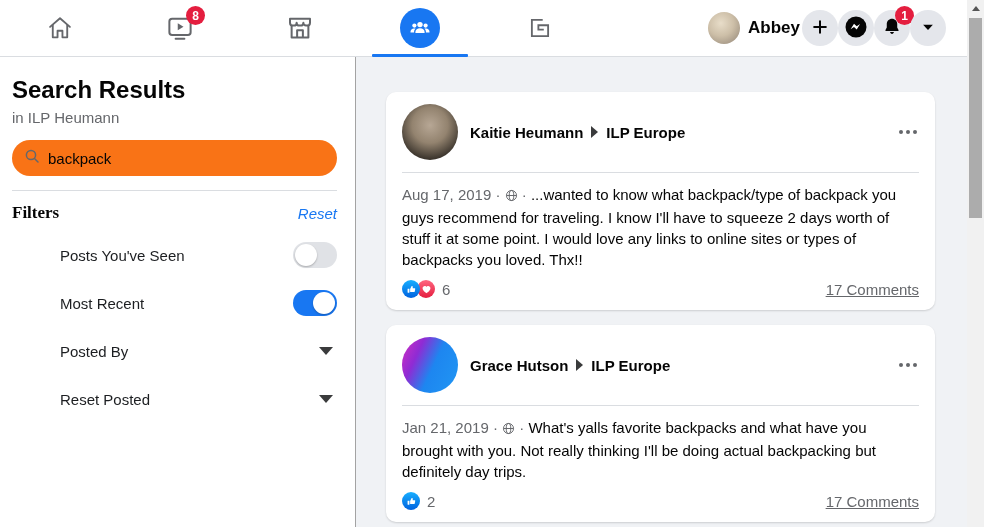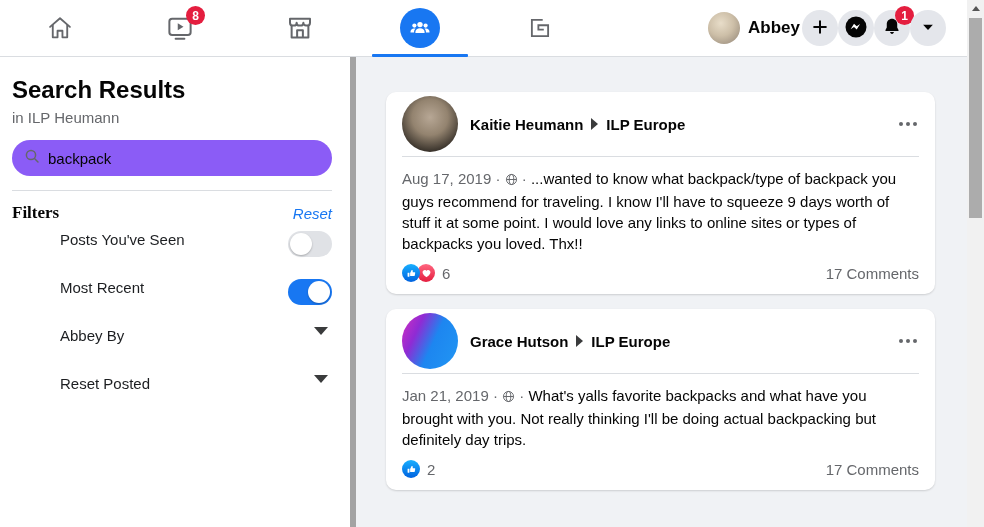--- a/index.html
+++ b/index.html
@@ -26,50 +26,50 @@
   .profile-chip { display:flex; align-items:center; gap:8px; cursor:pointer; margin-right:2px; }
   .avatar-small { width:32px; height:32px; border-radius:50%;
                   background:radial-gradient(circle at 40% 35%, #e8ddc9 0%, #cdbfa8 45%, #8f8274 100%); }
   .profile-name { font-size:17px; font-weight:600; }
   .circle-btn { width:36px; height:36px; border-radius:50%; background:#E4E6EB; border:none;
                 display:flex; align-items:center; justify-content:center; cursor:pointer; position:relative; }
   .circle-btn .badge { top:-4px; right:-4px; }
 
   
   .sidebar { position:absolute; top:57px; left:0; width:356px; bottom:0; background:#fff;
-             border-right:6px solid #a3a3a3; padding:18px 18px 0 12px; }
+             border-right:1px solid #a3a3a3; padding:18px 18px 0 12px; }
   .side-title { font-size:24px; font-weight:700; line-height:30px; }
   .side-sub { font-size:15px; color:#65676B; margin-top:4px; }
-  .search-pill { margin-top:14px; height:36px; background:#8b5cf6; border-radius:18px;
+  .search-pill { margin-top:14px; height:36px; background:#f97316; border-radius:18px;
                  display:flex; align-items:center; padding:0 12px; gap:8px; }
   .search-pill input { border:none; outline:none; background:transparent; font-size:15px;
                        font-family:inherit; color:#050505; width:100%; }
   .side-divider { border:none; border-top:1px solid #DADDE1; margin-top:14px; }
   .filters-head { margin-top:12px; display:flex; align-items:center; justify-content:space-between; }
   .filters-title { font-size:17px; font-weight:700;font-family:Liberation Serif, serif; }
   .reset-link { font-size:15px; color:#1877F2; cursor:pointer; text-decoration:none;font-style:italic; }
   .filter-list { margin-top:8px; }
-  .frow { height:48px; display:flex; align-items:flex-start; justify-content:space-between;
+  .frow { height:48px; display:flex; align-items:center; justify-content:space-between;
           padding-left:48px; cursor:pointer; }
   .flabel { font-size:15px; color:#1C1E21; }
   .toggle { width:44px; height:26px; border-radius:13px; background:#E0E2E6; position:relative;
             flex:0 0 auto; cursor:pointer; }
   .toggle .knob { position:absolute; top:2px; left:2px; width:22px; height:22px; border-radius:50%;
                   background:#fff; box-shadow:0 1px 2px rgba(0,0,0,.25); }
   .toggle.on { background:#1877F2; }
   .toggle.on .knob { left:auto; right:2px; }
   .chev { width:0; height:0; border-left:7px solid transparent; border-right:7px solid transparent;
           border-top:8px solid #3A3B3C; margin-right:4px; }
 
   
   .main { position:absolute; top:57px; left:357px; right:0; bottom:0; background:#F0F2F5;
           padding:35px 0 0 29px; overflow:hidden; }
   .card { width:549px; background:#fff; border-radius:10px; box-shadow:0 1px 2px rgba(0,0,0,.15);
           margin-bottom:15px; }
-  .card-head { display:flex; align-items:center; padding:4px 16px; }
+  .card-head { display:flex; align-items:center; padding:12px 16px; }
   .avatar-big { width:56px; height:56px; border-radius:50%; flex:0 0 auto; cursor:pointer; }
   .avatar-kaitie { background:radial-gradient(circle at 50% 38%, #b7a795 0%, #93836f 40%, #3d362e 75%, #26211b 100%); }
   .avatar-grace { background:linear-gradient(115deg, #d62fc0 0%, #8f2bd4 28%, #1d86f0 55%, #2196F3 100%); }
   .head-text { margin-left:12px; display:flex; align-items:center; gap:8px; font-size:15px; font-weight:600; }
   .name-arrow { width:0; height:0; border-top:6px solid transparent; border-bottom:6px solid transparent;
                 border-left:7px solid #3A3B3C; }
   .more-btn { margin-left:auto; border:none; background:none; color:#65676B; cursor:pointer;
               display:flex; gap:3px; padding:6px 2px; }
   .more-btn i { width:4px; height:4px; border-radius:50%; background:#65676B; display:block; }
   .card-divider { border:none; border-top:1px solid #DADDE1; margin:0 16px; }
@@ -77,21 +77,21 @@
   .post-date, .post-sep { color:#65676B; }
   .globe { vertical-align:-2px; }
   .card-foot { display:flex; align-items:center; justify-content:space-between; padding:8px 16px 12px; }
   .reactions { display:flex; align-items:center; gap:7px; cursor:pointer; }
   .r-icons { display:flex; }
   .r-icon { width:18px; height:18px; border-radius:50%; display:flex; align-items:center;
             justify-content:center; }
   .r-like { background:linear-gradient(#18AFFF,#0062DF); z-index:2; }
   .r-love { background:linear-gradient(#FF6680,#E41E3F); margin-left:-3px; }
   .r-count { font-size:15px; color:#65676B; }
-  .comments-link { font-size:15px; color:#65676B; cursor:pointer; }
+  .comments-link { font-size:15px; color:#65676B; cursor:pointer;text-decoration:underline; }
 
   
   .scrollbar { position:absolute; top:0; right:0; width:17px; height:100%; background:#F1F1F1; z-index:20; }
   .sb-arrow { width:17px; height:17px; display:flex; align-items:center; justify-content:center; cursor:pointer; }
   .sb-arrow i { width:0; height:0; border-left:4px solid transparent; border-right:4px solid transparent;
                 border-bottom:5px solid #555; display:block; }
   .sb-thumb { position:absolute; top:18px; left:2px; width:13px; height:200px; background:#ACACAC;
               border-radius:0; cursor:pointer; }
 </style>
 </head>
@@ -213,21 +213,21 @@
           <span class="knob"></span>
         </span>
       </div>
       <div class="frow">
         <span class="flabel">Most Recent</span>
         <span class="toggle on">
           <span class="knob"></span>
         </span>
       </div>
       <div class="frow">
-        <span class="flabel">Abbey By</span>
+        <span class="flabel">Posted By</span>
         <span class="chev"></span>
       </div>
       <div class="frow">
         <span class="flabel">Reset Posted</span>
         <span class="chev"></span>
       </div>
     </div>
 </aside>
 
 <main class="main">
@@ -251,21 +251,21 @@
       <span class="post-date">Aug 17, 2019</span>
       <span class="post-sep">·</span>
       <span class="globe">
         <svg width="13" height="13" viewBox="0 0 16 16" fill="none" stroke="#65676B" stroke-width="1.2">
           <circle cx="8" cy="8" r="6.2"></circle>
             <ellipse cx="8" cy="8" rx="2.8" ry="6.2"></ellipse>
             <path d="M1.8 8h12.4"></path>
         </svg>
       </span>
       <span class="post-sep">·</span>
-      <span>...wanted to know what backpack/type of backpack you guys recommend for traveling. I know I'll have to squeeze 9 days worth of stuff it at some point. I would love any links to online sites or types of backpacks you loved. Thx!!</span>
+      <span>...wanted to know what backpack/type of backpack you guys recommend for traveling. I know I'll have to squeeze 2 days worth of stuff it at some point. I would love any links to online sites or types of backpacks you loved. Thx!!</span>
     </div>
     <div class="card-foot">
       <span class="reactions">
         <span class="r-icons">
           <span class="r-icon r-like">
             <svg width="11" height="11" viewBox="0 0 16 16" fill="#fff">
                 <path d="M2.8 7h1.7c.3 0 .5.2.5.5v4.6c0 .3-.2.5-.5.5H2.8a.5.5 0 0 1-.5-.5V7.5c0-.3.2-.5.5-.5zm3.2.3 2-4c.1-.3.4-.5.8-.5.5 0 1 .4 1 1v2.4h2.6c.7 0 1.2.6 1 1.2l-.7 3.6c-.1.5-.5.8-1 .8H6.5c-.3 0-.5-.2-.5-.5z"></path>
               </svg>
           </span>
           <span class="r-icon r-love">

